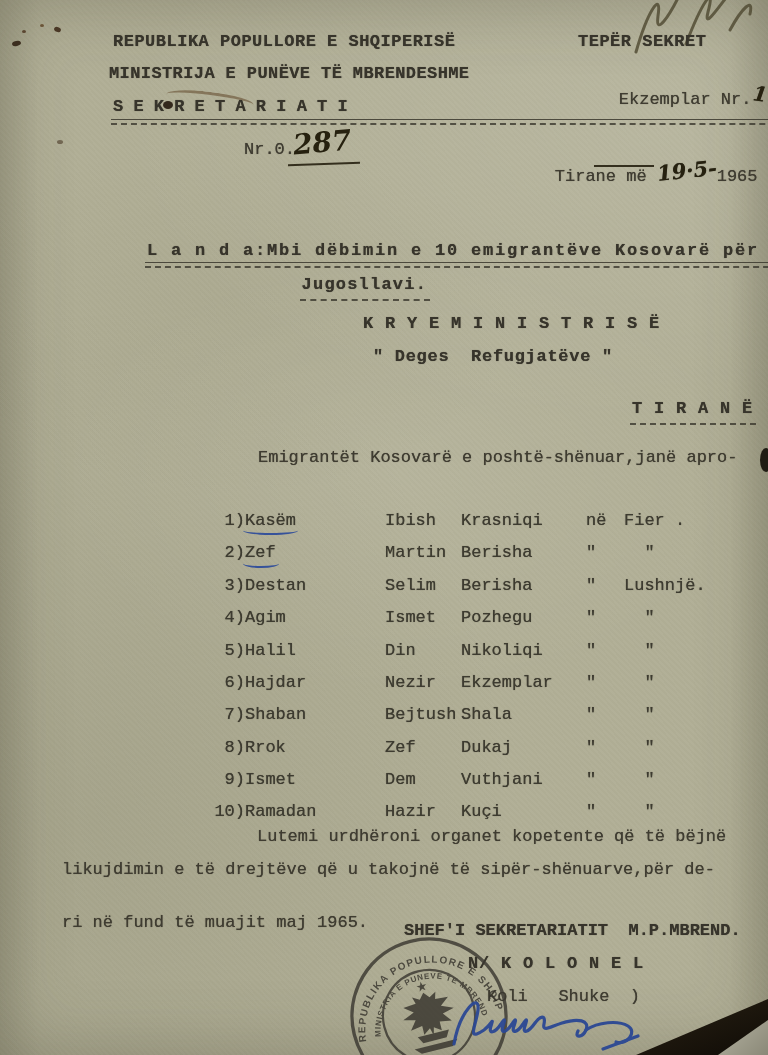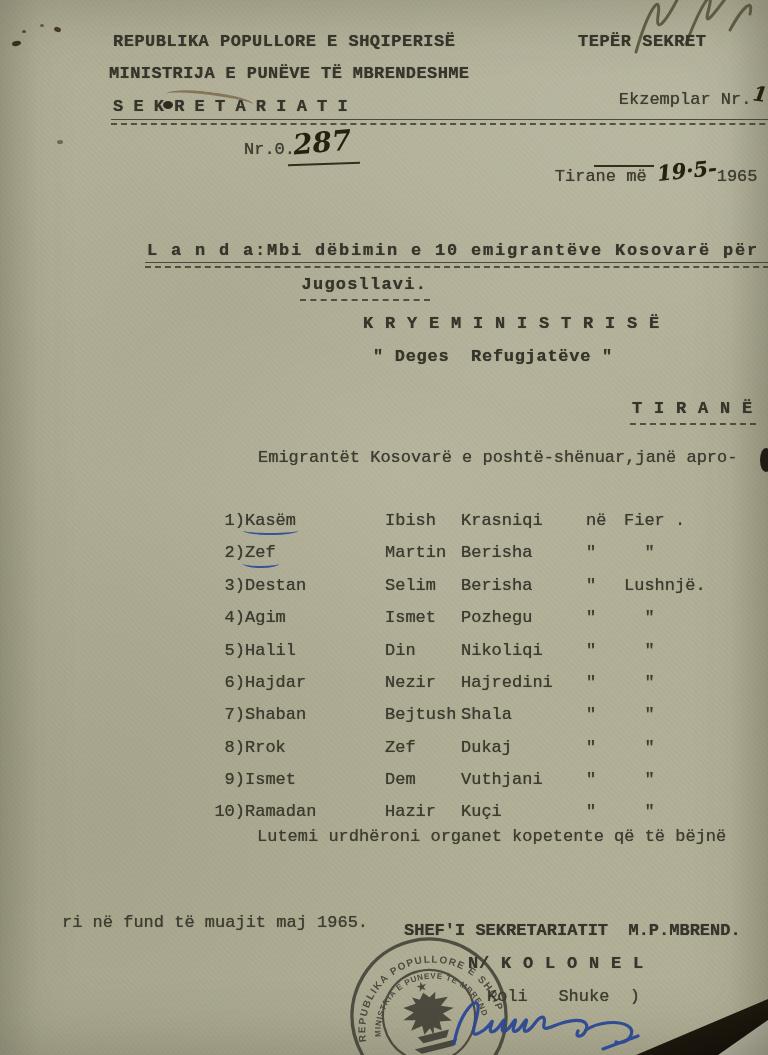--- a/index.html
+++ b/index.html
@@ -101,30 +101,31 @@
     <span class="uline-dash">T I R A N Ë</span>
   </div>
 
   <div class="tw" style="left:258px;top:448px;">Emigrantët Kosovarë e poshtë-shënuar,janë apro-</div>
 
   <div class="row" style="top:511px;"><span class="num">1)</span><span class="first">Kasëm</span><span class="father">Ibish</span><span class="last">Krasniqi</span><span class="prep">në</span><span class="place">Fier .</span></div>
   <div class="row" style="top:543px;"><span class="num">2)</span><span class="first">Zef</span><span class="father">Martin</span><span class="last">Berisha</span><span class="prep">"</span><span class="place">  "</span></div>
   <div class="row" style="top:576px;"><span class="num">3)</span><span class="first">Destan</span><span class="father">Selim</span><span class="last">Berisha</span><span class="prep">"</span><span class="place">Lushnjë.</span></div>
   <div class="row" style="top:608px;"><span class="num">4)</span><span class="first">Agim</span><span class="father">Ismet</span><span class="last">Pozhegu</span><span class="prep">"</span><span class="place">  "</span></div>
   <div class="row" style="top:641px;"><span class="num">5)</span><span class="first">Halil</span><span class="father">Din</span><span class="last">Nikoliqi</span><span class="prep">"</span><span class="place">  "</span></div>
-  <div class="row" style="top:673px;"><span class="num">6)</span><span class="first">Hajdar</span><span class="father">Nezir</span><span class="last">Hajredini</span><span class="prep">"</span><span class="place">  "</span></div>
+  <div class="row" style="top:673px;"><span class="num">6)</span><span class="first">Hajdar</span><span class="father">Nezir</span><span class="last">Ekzemplar</span><span class="prep">"</span><span class="place">  "</span></div>
   <div class="row" style="top:705px;"><span class="num">7)</span><span class="first">Shaban</span><span class="father">Bejtush</span><span class="last">Shala</span><span class="prep">"</span><span class="place">  "</span></div>
   <div class="row" style="top:738px;"><span class="num">8)</span><span class="first">Rrok</span><span class="father">Zef</span><span class="last">Dukaj</span><span class="prep">"</span><span class="place">  "</span></div>
   <div class="row" style="top:770px;"><span class="num">9)</span><span class="first">Ismet</span><span class="father">Dem</span><span class="last">Vuthjani</span><span class="prep">"</span><span class="place">  "</span></div>
   <div class="row" style="top:802px;"><span class="num">10)</span><span class="first">Ramadan</span><span class="father">Hazir</span><span class="last">Kuçi</span><span class="prep">"</span><span class="place">  "</span></div>
 
   <div class="penline" style="left:243px;top:526px;width:55px;"></div>
   <div class="penline" style="left:243px;top:559px;width:36px;"></div>
 
   <div class="tw" style="left:257px;top:827px;">Lutemi urdhëroni organet kopetente që të bëjnë</div>
+  <div class="tw" style="left:62px;top:860px;">likujdimin e të drejtëve që u takojnë të sipër-shënuarve,për de-</div>
   <div class="tw" style="left:62px;top:913px;">ri në fund të muajit maj 1965.</div>
 
   <div class="tw bold" style="left:404px;top:921px;">SHEF'I SEKRETARIATIT  M.P.MBREND.</div>
   <div class="tw bold" style="left:468px;top:954px;letter-spacing:0.8px;">N/ K O L O N E L</div>
   <div class="tw" style="left:487px;top:987px;">Koli   Shuke  )</div>
 
   <svg style="position:absolute;left:343px;top:930px;" width="172" height="172" viewBox="0 0 172 172">
     <defs>
       <path id="arcO" d="M 19,100 A 67,67 0 1 1 153,100"></path>
       <path id="arcI" d="M 34,101 A 52,52 0 1 1 138,101"></path>

